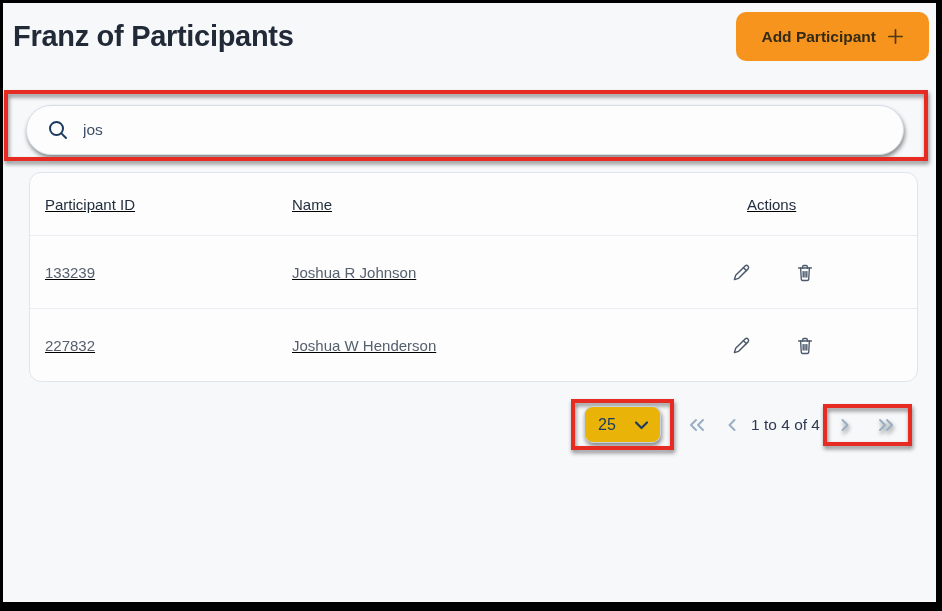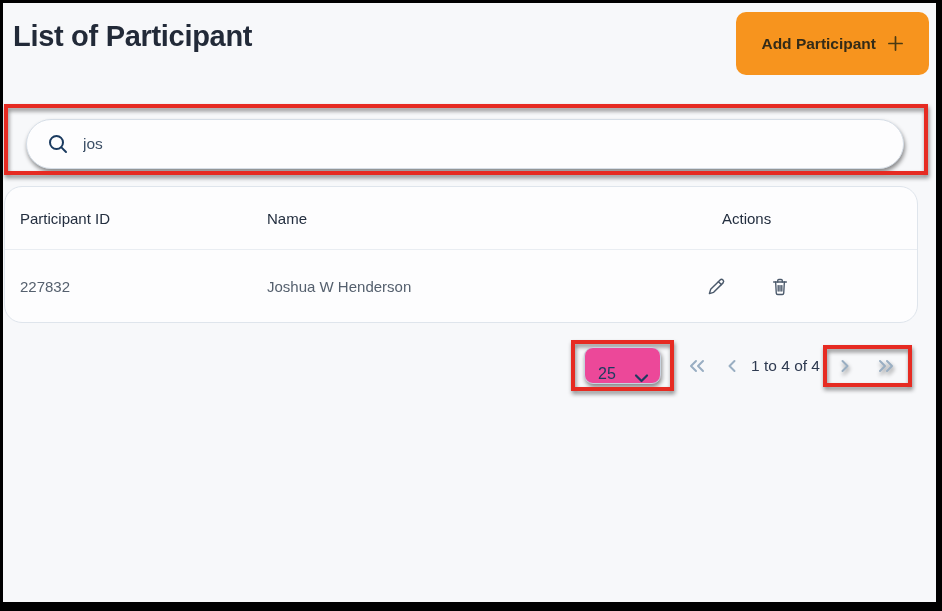--- a/index.html
+++ b/index.html
@@ -17,69 +17,69 @@
     border:solid #000;border-width:3px 6px 9px 3px;
     background:#f7f8fa;
     position:relative;overflow:hidden;
   }
   
   .header-row{display:flex;justify-content:space-between;align-items:flex-start;padding:9px 7px 0 10px;}
   .page-title{font-size:29px;font-weight:700;color:var(--title-text);letter-spacing:-0.3px;margin-top:8px;}
   .add-btn{
     display:flex;align-items:center;gap:11px;
     background:var(--accent-orange);border:none;border-radius:10px;
-    padding:0 25px;height:63px;cursor:pointer;
+    padding:0 25px;height:49px;cursor:pointer;
     font-family:inherit;font-size:15.5px;font-weight:700;color:#332b18;
   }
   
   .annotation{border:4px solid var(--annotation-red);filter:drop-shadow(1px 3px 2px rgba(0,0,0,0.45));background:transparent;}
   
   .search-annotation{margin:29px 8px 0 1px;padding:11px 20px 2px 18px;}
   .search-pill{
     height:50px;border:1px solid #d5dde6;border-radius:26px;background:#fdfdfe;
     display:flex;align-items:center;gap:13px;padding:0 18px 0 19px;
   }
   .search-input{
     flex:1;border:none;outline:none;background:transparent;
     font-family:inherit;font-size:15.5px;color:#3c4f66;
   }
   
   .card{
-    margin:11px 18px 0 1px;background:#fdfdfe;
-    border:1px solid #dfe5ec;border-radius:18px;overflow:hidden;
+    margin:11px 18px 0 26px;background:#fdfdfe;
+    border:1px solid #dfe5ec;border-radius:12px;overflow:hidden;text-decoration:underline;
   }
   .row{display:grid;grid-template-columns:247px 408px 1fr;align-items:center;padding-left:15px;}
   .thead{height:62px;}
   .th{font-size:15px;color:#232e3f;}
   .th-actions{padding-left:47px;}
   .trow{height:73px;border-top:1px solid #e9edf2;}
   .td{font-size:15px;color:var(--body-text);}
   .actions-cell{display:flex;align-items:center;gap:43px;padding-left:31px;}
   .icon-btn{background:none;border:none;padding:0;cursor:pointer;display:flex;align-items:center;color:#4b596b;}
   
   .pagination{display:flex;align-items:center;justify-content:flex-end;margin:17px 24px 0 0;}
   .pagesize-annotation{padding:3px 9px;margin-right:6px;}
   .select{
-    width:77px;height:37px;border:1.5px solid #c7d2de;border-radius:9px;background:#ec4899;
-    display:flex;align-items:flex-end;justify-content:space-between;padding:0 11px 0 13px;cursor:pointer;
+    width:77px;height:37px;border:1.5px solid #c7d2de;border-radius:9px;background:#eab308;
+    display:flex;align-items:center;justify-content:space-between;padding:0 11px 0 13px;cursor:pointer;
   }
   .select-value{font-size:16px;color:var(--navy);}
   .pg-btn{background:none;border:none;padding:0;cursor:pointer;display:flex;align-items:center;color:var(--chevron-muted);}
   .pg-first{margin-left:8px;}
   .pg-prev{margin:0 14px 0 21px;}
   .range{font-size:15.5px;color:#2e3a50;margin-right:1px;white-space:nowrap;}
   .nav-annotation{display:flex;align-items:center;gap:27px;padding:10px 13px;margin-left:2px;}
 </style>
 </head>
 <body>
 
 <div class="frame">
 
   <div class="header-row">
-    <h1 class="page-title">List of Participant</h1>
+    <h1 class="page-title">Franz of Participants</h1>
     <button class="add-btn">
       <span>Add Participant</span>
       <svg width="17" height="17" viewBox="0 0 18 18" fill="none" stroke="#4a3a12" stroke-width="1.8" stroke-linecap="round">
         <line x1="9" y1="2" x2="9" y2="16"></line>
           <line x1="2" y1="9" x2="16" y2="9"></line>
       </svg>
     </button>
   </div>
 
   <div class="annotation search-annotation">
@@ -93,20 +93,42 @@
   </div>
 
   <div class="card">
     <div class="row thead">
       <div class="th">Participant ID</div>
       <div class="th">Name</div>
       <div class="th th-actions">Actions</div>
     </div>
 
 
+    <div class="row trow">
+      <div class="td">133239</div>
+      <div class="td">Joshua R Johnson</div>
+      <div class="actions-cell">
+        <button class="icon-btn">
+          <svg width="21" height="21" viewBox="0 0 22 22" fill="none" stroke="currentColor" stroke-width="1.5" stroke-linecap="round" stroke-linejoin="round">
+            <path d="M3.6 18.4 L4.9 14 L14.8 4.1 a2.2 2.2 0 0 1 3.1 3.1 L8 17.1 L3.6 18.4 Z"></path>
+              <line x1="13" y1="5.9" x2="16.1" y2="9"></line>
+          </svg>
+        </button>
+        <button class="icon-btn">
+          <svg width="20" height="21" viewBox="0 0 22 23" fill="none" stroke="currentColor" stroke-width="1.5" stroke-linecap="round" stroke-linejoin="round">
+            <line x1="4" y1="6.5" x2="18" y2="6.5"></line>
+              <path d="M8.5 6.5 V5 a1.2 1.2 0 0 1 1.2-1.2 h2.6 a1.2 1.2 0 0 1 1.2 1.2 v1.5"></path>
+              <path d="M6.2 6.5 l.7 12.3 a1.6 1.6 0 0 0 1.6 1.5 h5 a1.6 1.6 0 0 0 1.6-1.5 l.7-12.3"></path>
+              <line x1="9" y1="10.5" x2="9" y2="16.5"></line>
+              <line x1="11" y1="10.5" x2="11" y2="16.5"></line>
+              <line x1="13" y1="10.5" x2="13" y2="16.5"></line>
+          </svg>
+        </button>
+      </div>
+    </div>
 
     <div class="row trow">
       <div class="td">227832</div>
       <div class="td">Joshua W Henderson</div>
       <div class="actions-cell">
         <button class="icon-btn">
           <svg width="21" height="21" viewBox="0 0 22 22" fill="none" stroke="currentColor" stroke-width="1.5" stroke-linecap="round" stroke-linejoin="round">
             <path d="M3.6 18.4 L4.9 14 L14.8 4.1 a2.2 2.2 0 0 1 3.1 3.1 L8 17.1 L3.6 18.4 Z"></path>
               <line x1="13" y1="5.9" x2="16.1" y2="9"></line>
           </svg>

